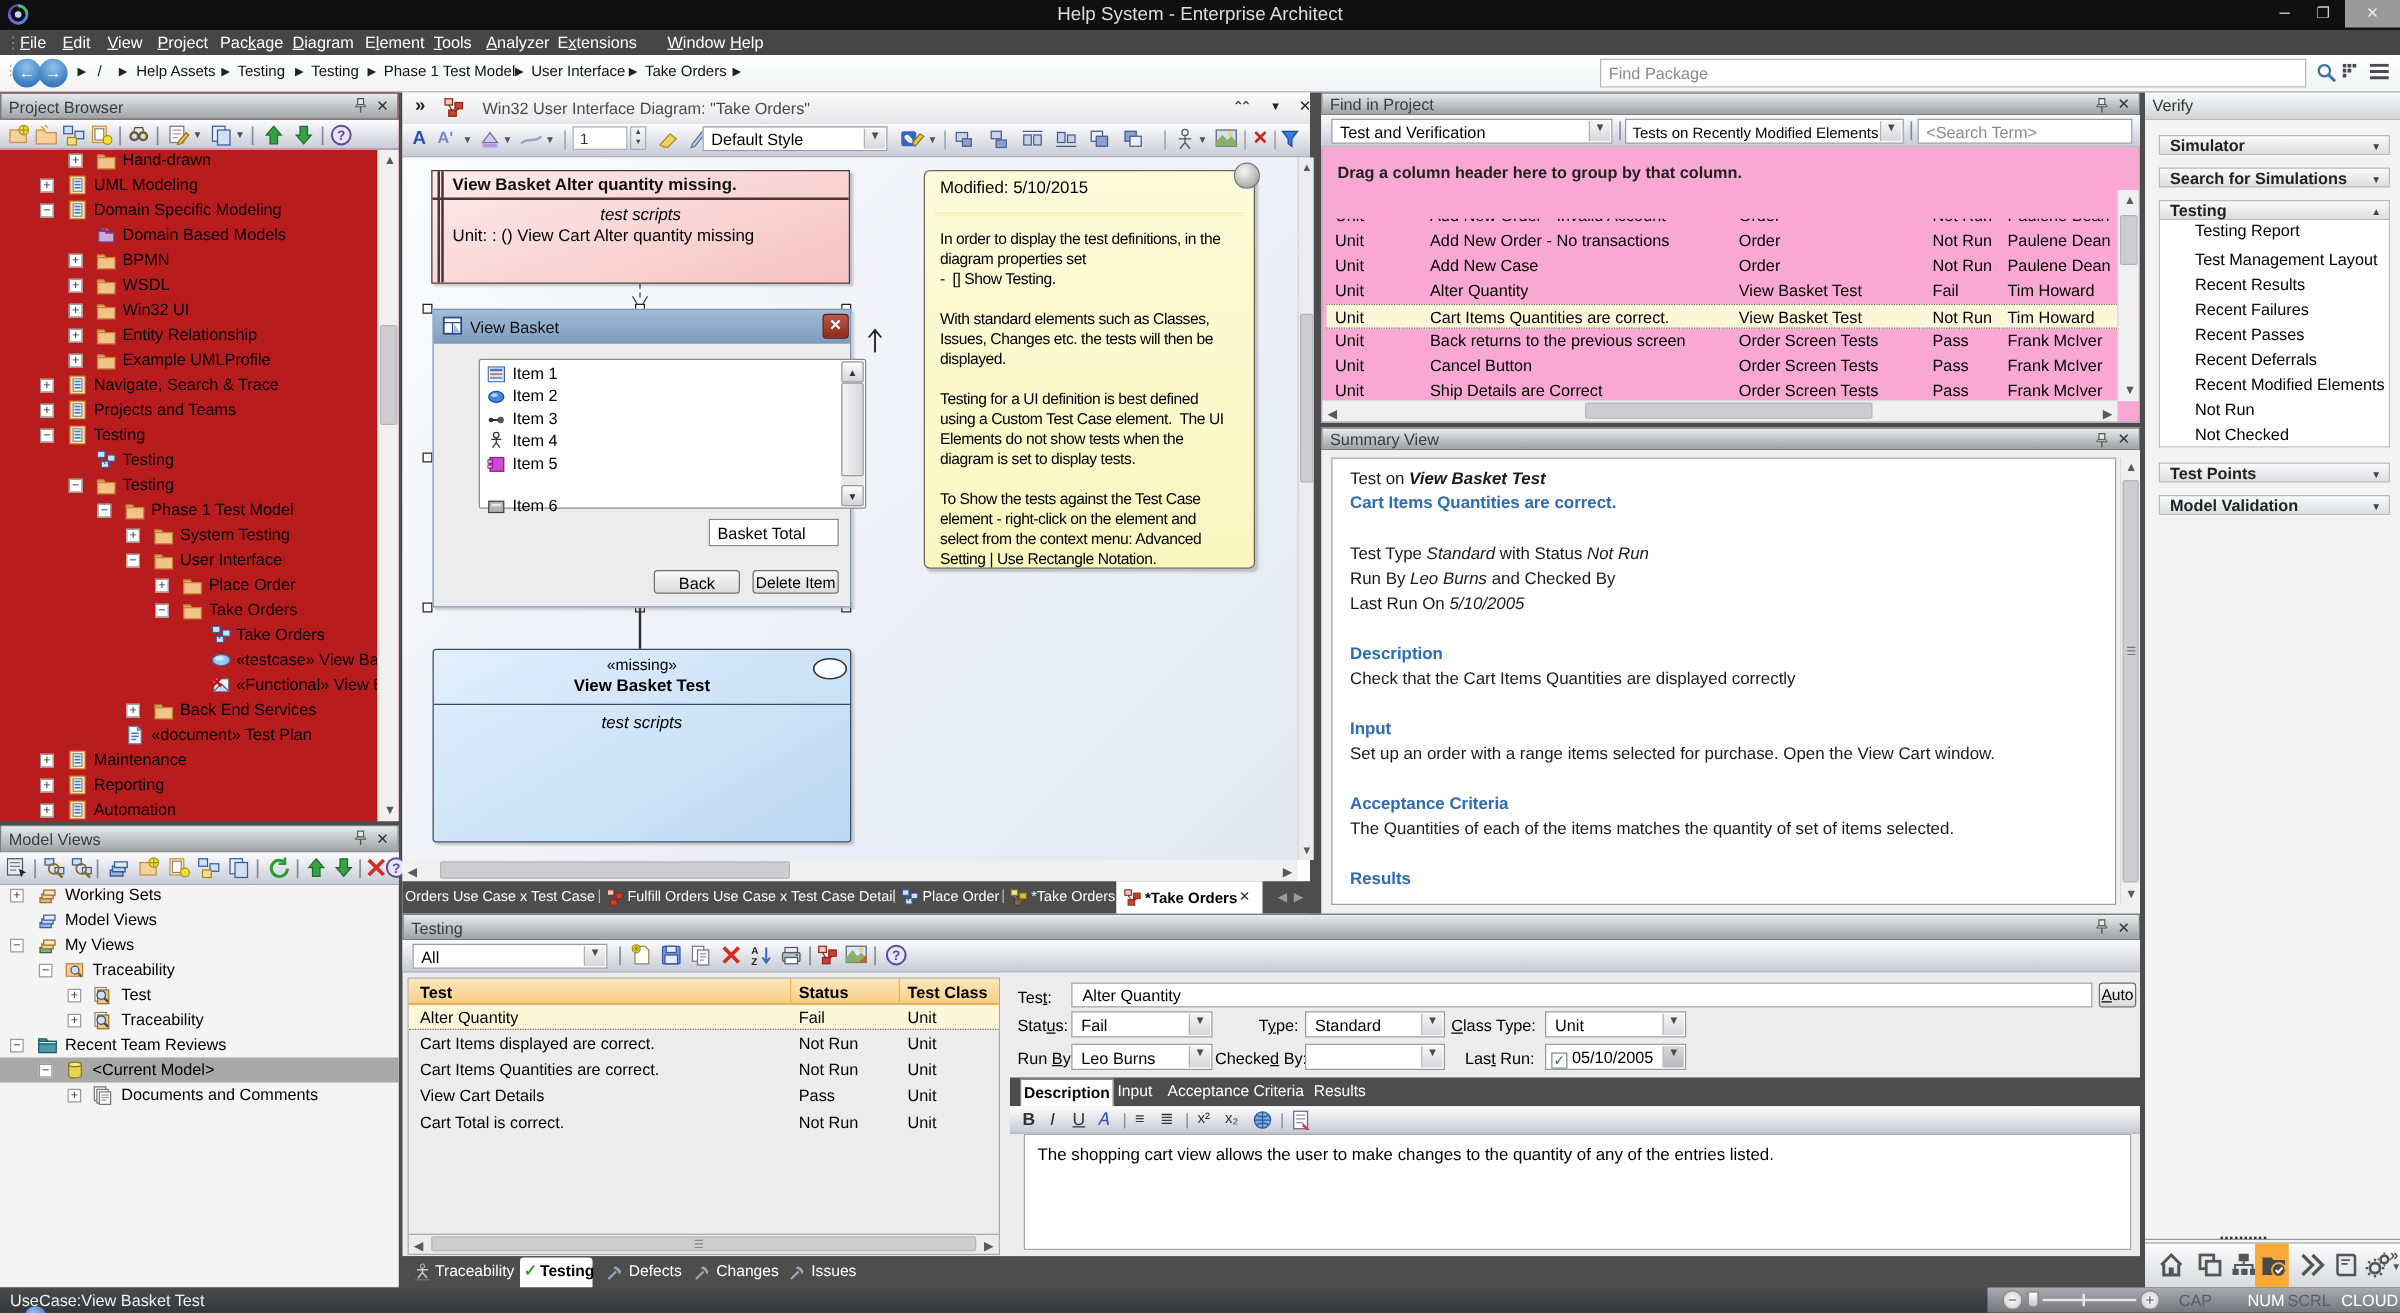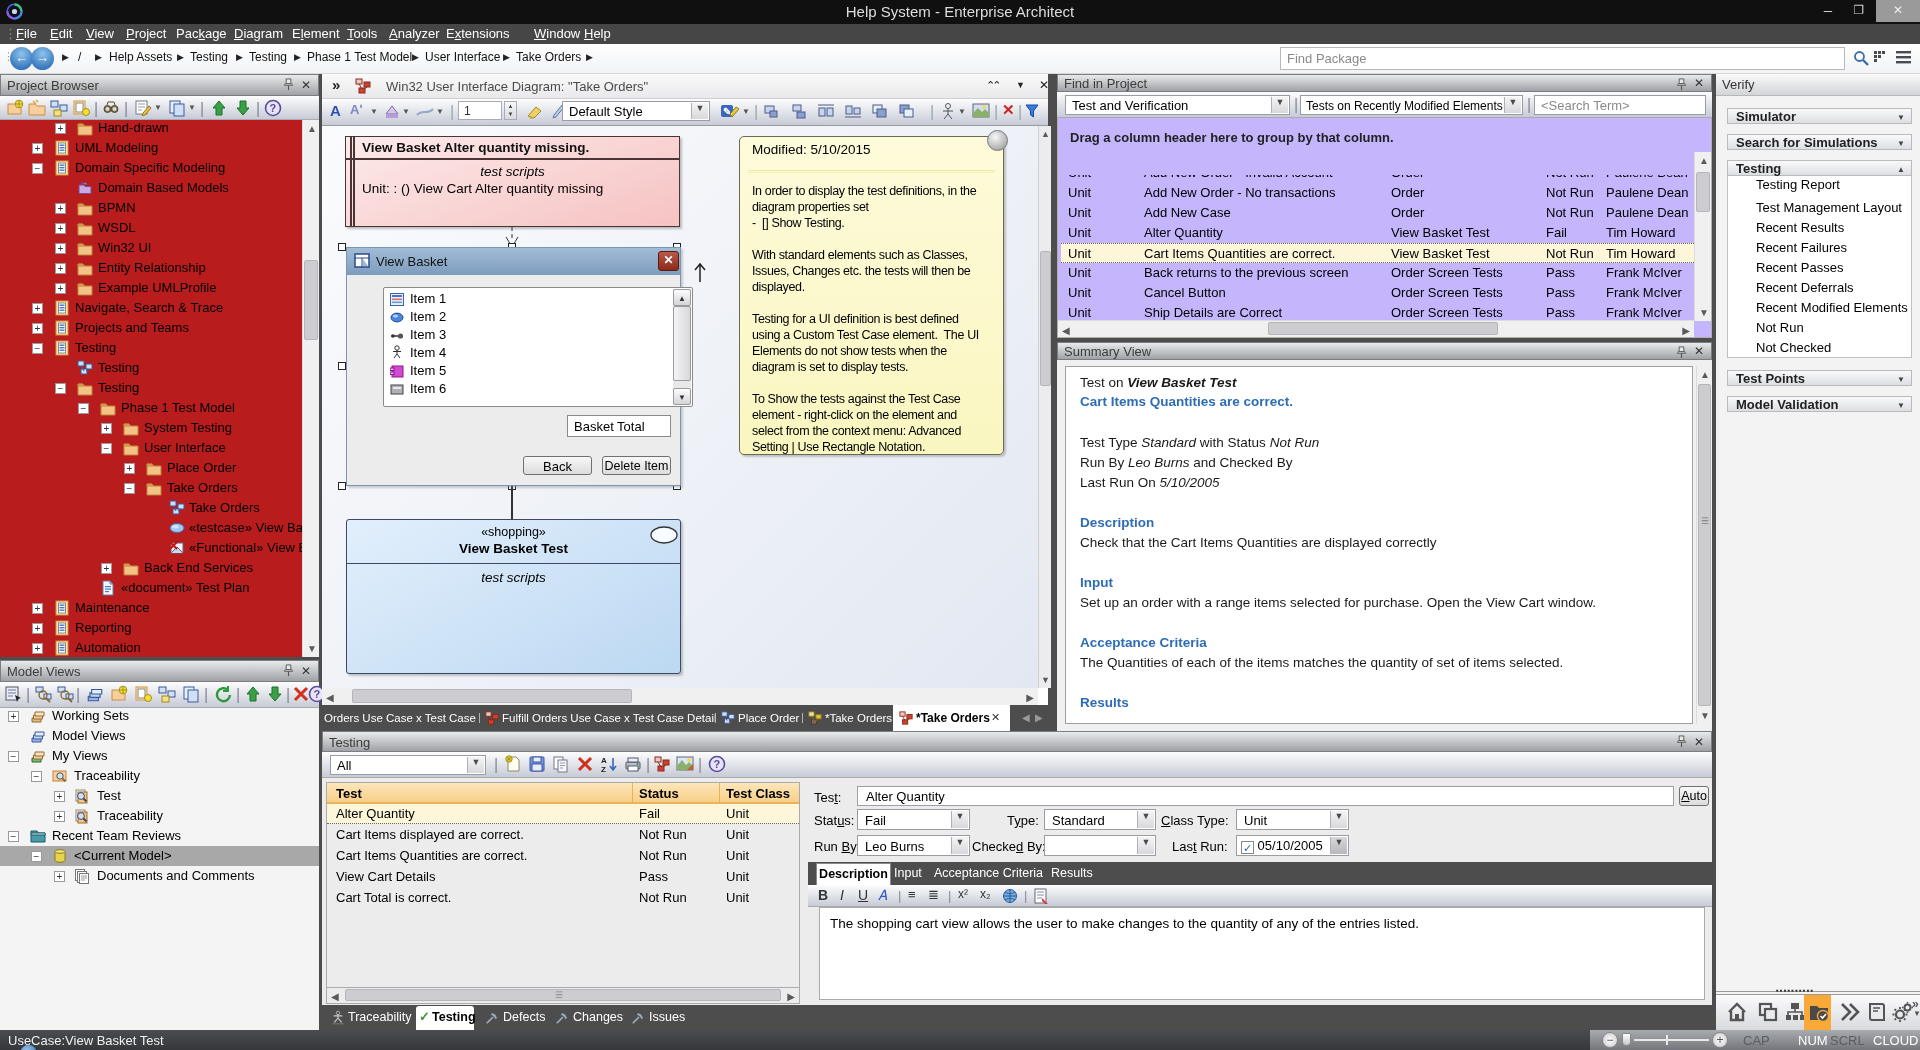--- a/index.html
+++ b/index.html
@@ -820,21 +820,21 @@
               </svg><span style="margin-left:6px;vertical-align:3px">Item 3</span></div>
       <div class="abs" style="left:6px;top:57px;font-size:13px"><svg width="14" height="14">
                 <circle cx="7" cy="3" r="2.2" fill="none" stroke="#333"></circle>
                 <path d="M7 5 V9 M3 6.5 H11 M7 9 L4 13 M7 9 L10 13" stroke="#333" fill="none"></path>
               </svg><span style="margin-left:6px;vertical-align:2px">Item 4</span></div>
       <div class="abs" style="left:6px;top:75px;font-size:13px"><svg width="14" height="13">
                 <rect x="2" y="1" width="11" height="11" fill="#d24ad2" stroke="#8a1a8a"></rect>
                 <rect x="0" y="3" width="4" height="2.5" fill="#f0b8f0" stroke="#8a1a8a"></rect>
                 <rect x="0" y="7" width="4" height="2.5" fill="#f0b8f0" stroke="#8a1a8a"></rect>
               </svg><span style="margin-left:6px;vertical-align:3px">Item 5</span></div>
-      <div class="abs" style="left:6px;top:93px;font-size:13px"><svg width="14" height="13">
+      <div class="abs" style="left:6px;top:109px;font-size:13px"><svg width="14" height="13">
                 <rect x="1" y="2" width="12" height="9" fill="#b0b0b8" stroke="#444"></rect>
                 <rect x="3" y="4" width="8" height="2" fill="#e8e8f0"></rect>
               </svg><span style="margin-left:6px;vertical-align:3px">Item 6</span></div>
       <div class="abs" style="right:1px;top:1px;width:18px;bottom:1px;background:#e8e8e8">
         <div class="abs" style="left:0;top:0;width:18px;height:17px;background:linear-gradient(#fdfdfd,#d4d4d8);border:1px solid #9a9aa0;border-radius:2px;text-align:center;font-size:8px;color:#333;padding-top:4px">▲</div>
         <div class="abs" style="left:0;bottom:0;width:18px;height:17px;background:linear-gradient(#fdfdfd,#d4d4d8);border:1px solid #9a9aa0;border-radius:2px;text-align:center;font-size:8px;color:#333;padding-top:4px">▼</div>
         <div class="abs" style="left:0;top:17px;bottom:24px;width:18px;background:linear-gradient(90deg,#f4f4f6,#d8d8dc);border:1px solid #9a9aa0;border-radius:2px"></div>
       </div>
     </div>
 
@@ -851,21 +851,21 @@
   <div class="abs" style="left:417px;top:10px;width:265px;height:319px;background:linear-gradient(#fdfbda,#faf6c0);border:1.5px solid #6a6a52;border-radius:5px;box-shadow:2px 2px 2px rgba(120,120,120,.4)">
     <div class="abs" style="left:12px;top:5px;font-size:13.5px">Modified: 5/10/2015</div>
     <div class="abs" style="left:8px;right:8px;top:33px;height:1px;background:#f0eaa0"></div>
     <div class="abs" style="left:8px;right:8px;top:35px;height:1px;background:#f6f0b0"></div>
     <div class="abs" style="left:12px;right:0;top:46px;font-size:12.5px;letter-spacing:-0.35px;line-height:16px;white-space:nowrap;overflow:hidden">In order to display the test definitions, in the<br>diagram properties set<br>-&nbsp;&nbsp;[] Show Testing.<br><br>With standard elements such as Classes,<br>Issues, Changes etc. the tests will then be<br>displayed.<br><br>Testing for a UI definition is best defined<br>using a Custom Test Case element.&nbsp; The UI<br>Elements do not show tests when the<br>diagram is set to display tests.<br><br>To Show the tests against the Test Case<br>element - right-click on the element and<br>select from the context menu: Advanced<br>Setting | Use Rectangle Notation.</div>
     <div class="abs" style="right:-5px;top:-7px;width:21px;height:21px;border-radius:11px;background:radial-gradient(circle at 38% 32%,#f8f8f8,#b0b0b0 70%,#888);border:1px solid #777"></div>
   </div>
 
   <div class="abs" style="left:24px;top:393px;width:335px;height:155px;background:linear-gradient(150deg,#e2effc,#bcd8f2);border:1.5px solid #3a4a66;border-radius:3px;box-shadow:2px 2px 2px rgba(120,120,120,.4)">
     <div class="abs" style="left:0;right:0;top:0;height:44px;border-bottom:1.5px solid #3a4a66">
-      <div class="abs" style="left:0;right:0;top:5px;text-align:center;font-size:12.5px">«shopping»</div>
+      <div class="abs" style="left:0;right:0;top:5px;text-align:center;font-size:12.5px">«missing»</div>
       <div class="abs" style="left:0;right:0;top:21px;text-align:center;font-size:13.5px;font-weight:bold">View Basket Test</div>
       <svg class="abs" style="left:303px;top:6px" width="28" height="18">
               <ellipse cx="14" cy="9" rx="13" ry="8" fill="#f8fbff" stroke="#333" stroke-width="1.3"></ellipse>
             </svg>
     </div>
     <div class="abs" style="left:0;right:0;top:50px;text-align:center;font-style:italic;font-size:13.5px">test scripts</div>
   </div>
  </div>
  <div id="dgvsb">
    <span class="arr" style="top:3px;left:2px;font-size:9px">▲</span>
@@ -911,21 +911,21 @@
           <path d="M2 6 h7 l1 2 H1 z" fill="#b8b8b8" stroke="#555" stroke-width=".8"></path>
           <path d="M5.5 8 v5" stroke="#555" stroke-width="1.2"></path>
         </svg><span class="px" style="top:1px">✕</span></div>
  <div class="abs" style="top:18px;left:0;right:0;height:26px;background:linear-gradient(#fdfdfe,#c7cbd6);border-bottom:1px solid #a8aab0">
   <span class="combo" style="left:8px;top:3px;width:225px;height:20px;padding:2px 0 0 6px">Test and Verification<span class="cb">▼</span></span>
   <span class="abs" style="left:237px;top:4px;color:#889">|</span>
   <span class="combo" style="left:243px;top:3px;width:223px;height:20px;padding:3px 0 0 5px;font-size:12px">Tests on Recently Modified Elements<span class="cb">▼</span></span>
   <span class="abs" style="left:470px;top:4px;color:#889">|</span>
   <span class="combo" style="left:477px;top:3px;width:172px;height:20px;padding:2px 0 0 6px;color:#8a8a8a">&lt;Search Term&gt;</span>
  </div>
- <div class="abs" style="top:44px;left:0;right:0;bottom:0;background:#c4b5fd;border:1px solid #b0b0b0;border-top:none">
+ <div class="abs" style="top:44px;left:0;right:0;bottom:0;background:#f9a8d4;border:1px solid #b0b0b0;border-top:none">
   <span class="abs" style="left:12px;top:12px;font-size:13px;font-weight:bold;color:#222">Drag a column header here to group by that column.</span>
 
   <div class="abs" style="left:3px;top:57px;right:17px;bottom:16px;overflow:hidden;font-size:13px">
     <div class="frow" style="top:-12px">
             <span class="abs" style="left:7px">Unit</span>
             <span class="abs" style="left:83px">Add New Order - Invalid Account</span>
             <span class="abs" style="left:330px">Order</span>
             <span class="abs" style="left:485px">Not Run</span>
             <span class="abs" style="left:545px">Paulene Bean</span>
           </div>

